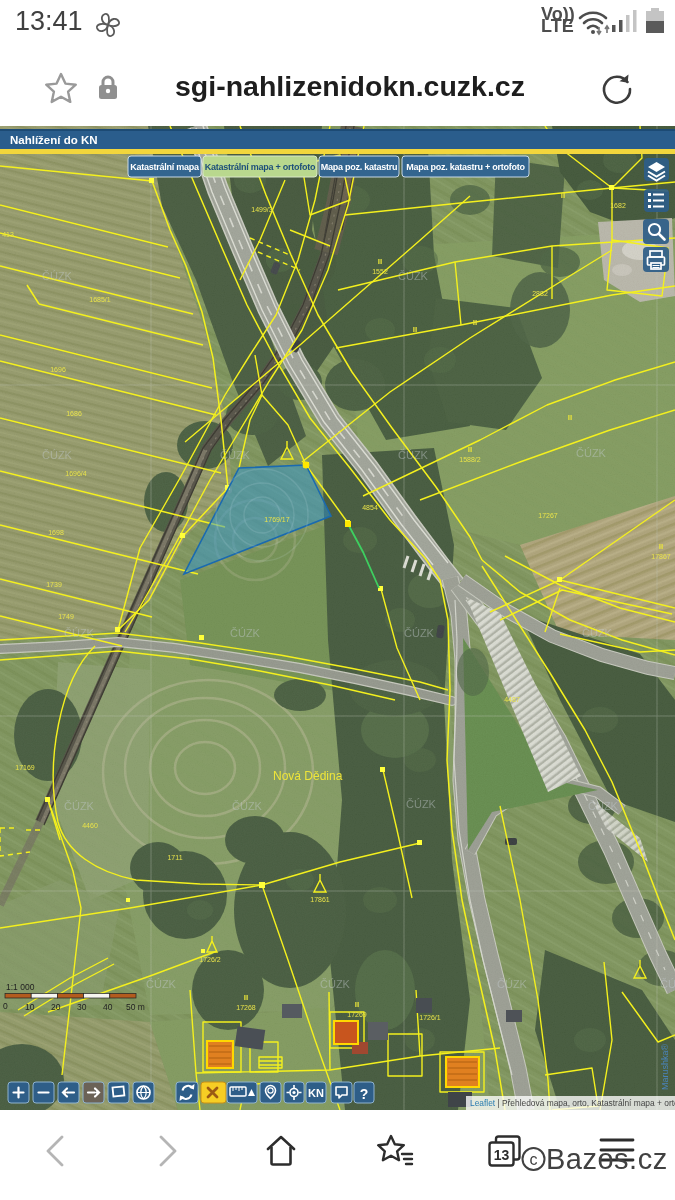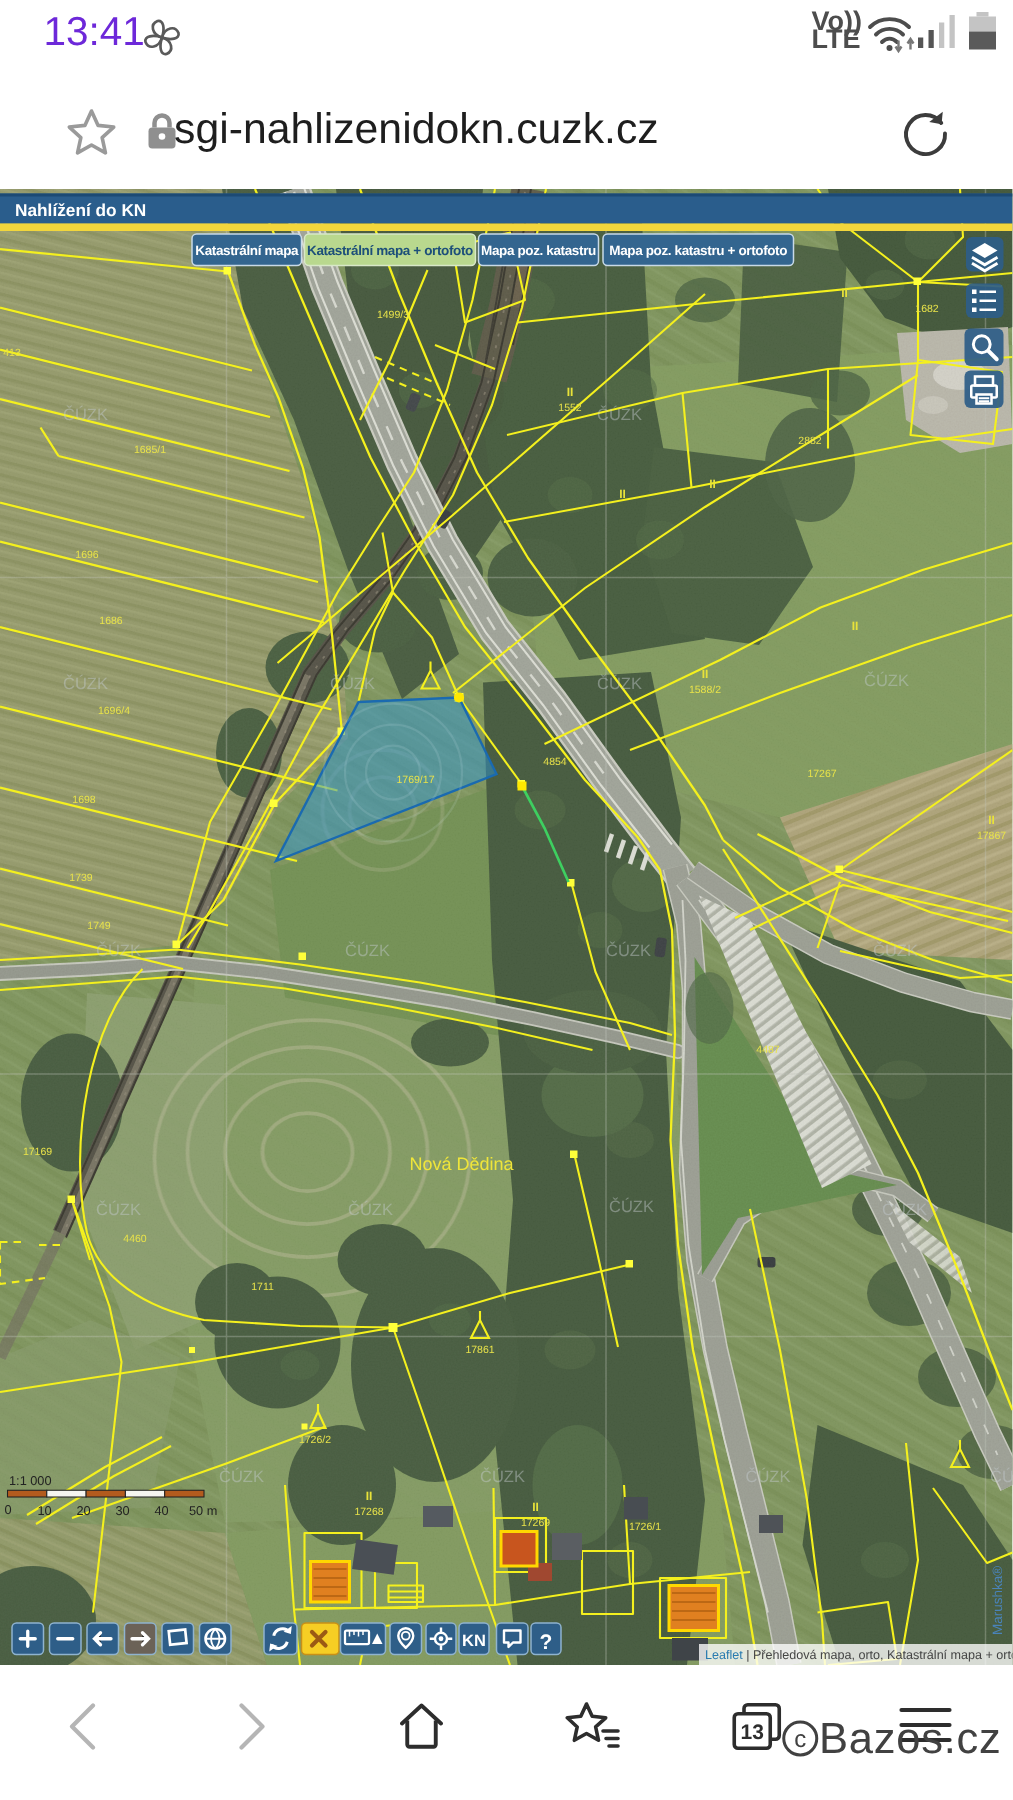--- a/index.html
+++ b/index.html
@@ -3,21 +3,21 @@
 <meta charset="utf-8">
 <style>
 html,body{margin:0;padding:0;width:675px;height:1200px;overflow:hidden;background:#ffffff;font-family:"Liberation Sans",sans-serif}
 .abs{position:absolute}
 </style>
 </head>
 <body>
 
 <div class="abs" style="left:0;top:0;width:675px;height:56px;background:#fff"></div>
 
-<div class="abs" style="left:29px;top:6px;font-size:27px;color:#6d28d9">13:41</div>
+<div class="abs" style="left:15px;top:6px;font-size:27px;color:#404040">13:41</div>
 
 <svg class="abs" style="left:93px;top:10px" width="30" height="30" viewBox="0 0 30 30">
 <g fill="none" stroke="#5a5a5a" stroke-width="1.8">
 <path d="M15 15 C 8 13, 7 6, 12 4 C 16 3, 17 9, 15 15 Z"></path>
 <path d="M15 15 C 17 8, 24 7, 26 12 C 27 16, 21 17, 15 15 Z"></path>
 <path d="M15 15 C 22 17, 23 24, 18 26 C 14 27, 13 21, 15 15 Z"></path>
 <path d="M15 15 C 13 22, 6 23, 4 18 C 3 14, 9 13, 15 15 Z"></path>
 </g>
 </svg>
 
@@ -54,21 +54,21 @@
 <svg class="abs" style="left:42px;top:70px" width="38" height="38" viewBox="0 0 38 38">
 <path d="M19 4 l4.4 9.6 10.4 1.1 -7.7 7 2.2 10.2 -9.3-5.2 -9.3 5.2 2.2-10.2 -7.7-7 10.4-1.1 Z" fill="none" stroke="#9a9a9a" stroke-width="2.4" stroke-linejoin="round"></path>
 </svg>
 
 <svg class="abs" style="left:96px;top:74px" width="24" height="28" viewBox="0 0 24 28">
 <rect x="3" y="11" width="18" height="14" rx="2.5" fill="#8f8f8f"></rect>
 <path d="M7 11 v-3 a5 5 0 0 1 10 0 v3" fill="none" stroke="#8f8f8f" stroke-width="3"></path>
 <circle cx="12" cy="17" r="2.2" fill="#fff"></circle>
 </svg>
 
-<div class="abs" style="left:116px;top:70px;width:440px;text-align:left;font-size:28.5px;font-weight:normal;color:#1e1e1e;letter-spacing:0px">sgi-nahlizenidokn.cuzk.cz</div>
+<div class="abs" style="left:130px;top:70px;width:440px;text-align:center;font-size:28.5px;font-weight:bold;color:#1e1e1e;letter-spacing:0px">sgi-nahlizenidokn.cuzk.cz</div>
 
 <svg class="abs" style="left:599px;top:71px" width="36" height="36" viewBox="0 0 36 36">
 <path d="M28.5 11 A 13 13 0 1 0 31 18" fill="none" stroke="#3c3c3c" stroke-width="2.6" stroke-linecap="round"></path>
 <path d="M29.5 3.5 l-0.8 8.3 -8.2-1.5 Z" fill="#3c3c3c"></path>
 </svg>
 
 <svg id="map" class="abs" style="left:0;top:126px" width="675" height="984" viewBox="0 126 675 984">
 <defs>
 <pattern id="plow" width="9" height="9" patternUnits="userSpaceOnUse" patternTransform="rotate(14)">
 <rect width="9" height="9" fill="#9aa06c"></rect>

